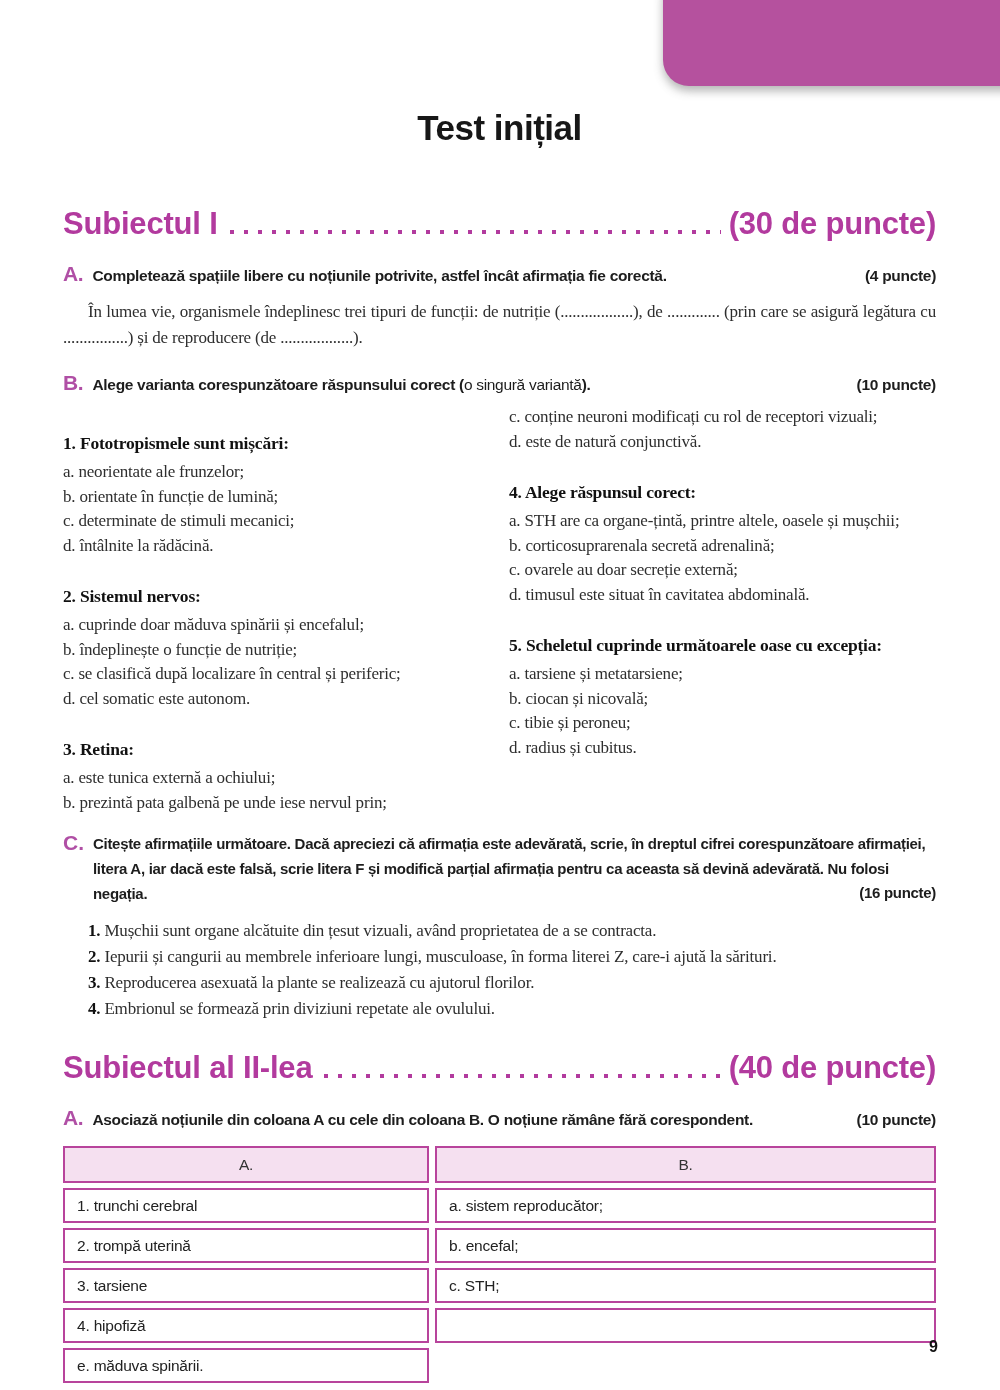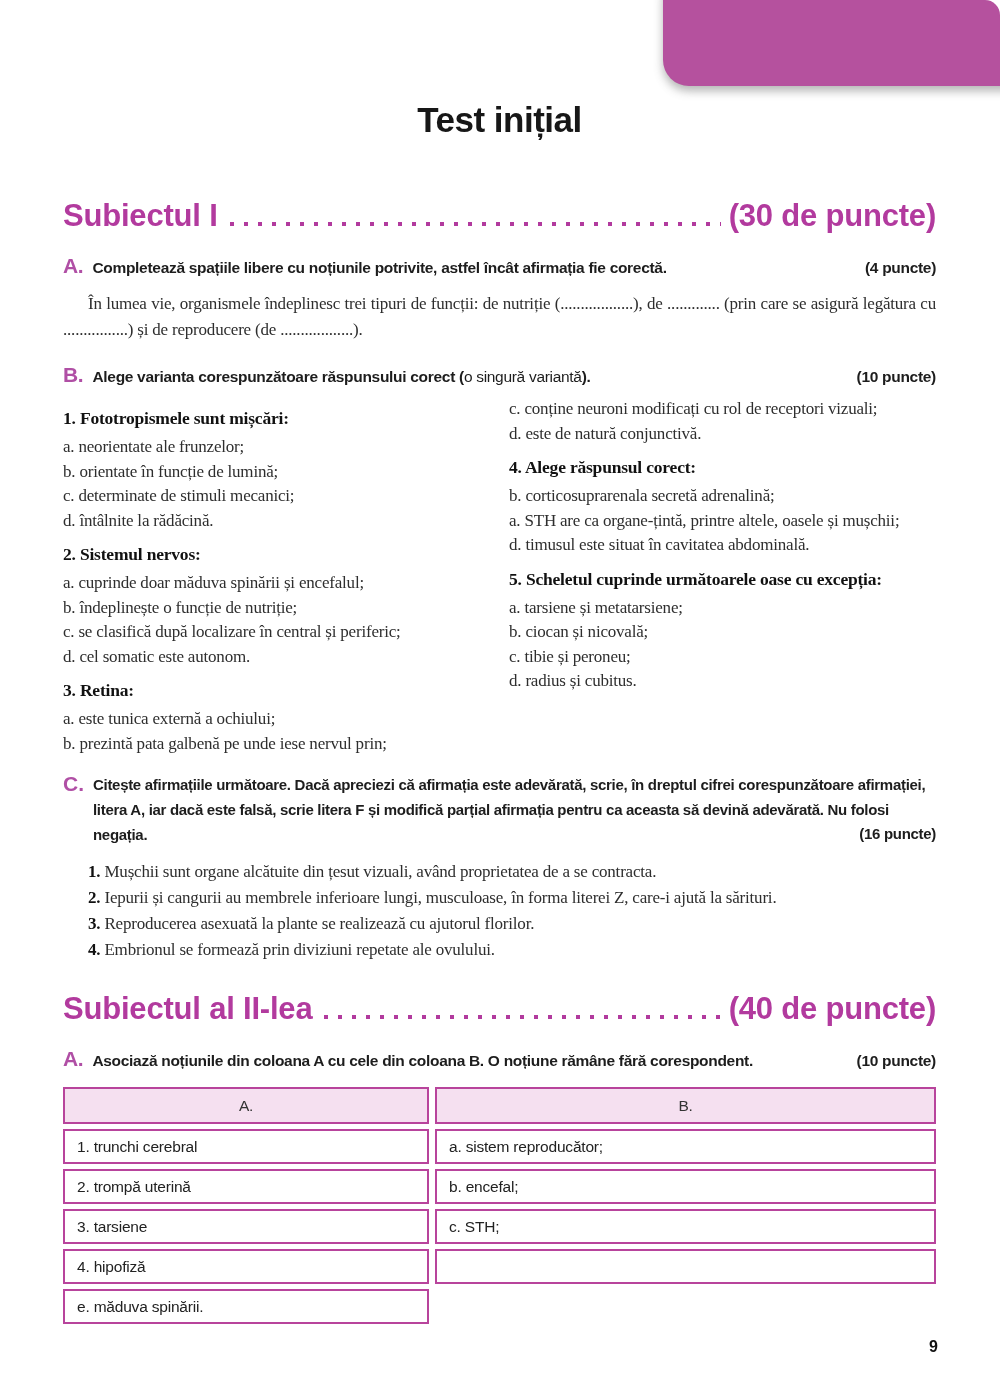--- a/index.html
+++ b/index.html
@@ -1,21 +1,21 @@
 <!DOCTYPE html>
 <html lang="ro"><head>
 <meta charset="utf-8">
 <style>
   html,body{margin:0;padding:0;}
   body{
     width:1000px;height:1390px;background:#ffffff;
     font-family:"Liberation Sans",sans-serif;color:#1f1f1f;
     position:relative;overflow:hidden;
   }
-  .page{position:absolute;inset:0;padding:0 64px 0 63px;box-sizing:border-box;overflow:hidden;border-radius:15px;}
+  .page{position:absolute;inset:0;padding:8px 64px 0 63px;box-sizing:border-box;overflow:hidden;}
 
   .blob{
     position:absolute;top:-30px;left:663px;width:385px;height:116px;
     background:#b5519e;border-radius:26px;
     box-shadow:0 5px 10px rgba(90,90,90,.45);
   }
 
   .title{
     margin:100px 0 0;text-align:center;
     font-size:35px;font-weight:bold;letter-spacing:-0.5px;color:#171717;
@@ -47,21 +47,21 @@
     margin:13px 0 0;font-family:"Liberation Serif",serif;
     font-size:17px;line-height:26px;letter-spacing:-0.2px;
     text-align:justify;text-indent:25px;color:#2e2e2e;
   }
 
   .q-cols{display:flex;gap:16px;margin-top:10px;}
   .q-col.left{width:430px;flex:none;}
   .q-col.right{flex:1;min-width:0;}
   .q-title{
     font-family:"Liberation Serif",serif;font-weight:bold;
-    font-size:17.5px;line-height:24px;margin:9px 0 5px;letter-spacing:-0.2px;color:#111;
+    font-size:17.5px;line-height:24px;margin:26px 0 5px;letter-spacing:-0.2px;color:#111;
   }
   .opt{
     font-family:"Liberation Serif",serif;
     font-size:17px;line-height:24.5px;letter-spacing:-0.2px;color:#2e2e2e;
   }
   .opt.justify{text-align:justify;}
 
   .c-block{display:flex;margin-top:16px;}
   .c-instruction{
     position:relative;flex:1;font-weight:bold;
@@ -134,22 +134,23 @@
       <div class="q-title">3. Retina:</div>
       <div class="opt">a. este tunica externă a ochiului;</div>
       <div class="opt">b. prezintă pata galbenă pe unde iese nervul prin;</div>
     </div>
 
     <div class="q-col right">
       <div class="opt">c. conține neuroni modificați cu rol de receptori vizuali;</div>
       <div class="opt">d. este de natură conjunctivă.</div>
 
       <div class="q-title">4. Alege răspunsul corect:</div>
+      <div class="opt justify">a. STH are ca organe-țintă, printre altele, oasele și mușchii;</div>
       <div class="opt">b. corticosuprarenala secretă adrenalină;</div>
-      <div class="opt justify">a. STH are ca organe-țintă, printre altele, oasele și mușchii;</div>
+      <div class="opt">c. ovarele au doar secreție externă;</div>
       <div class="opt">d. timusul este situat în cavitatea abdominală.</div>
 
       <div class="q-title">5. Scheletul cuprinde următoarele oase cu excepția:</div>
       <div class="opt">a. tarsiene și metatarsiene;</div>
       <div class="opt">b. ciocan și nicovală;</div>
       <div class="opt">c. tibie și peroneu;</div>
       <div class="opt">d. radius și cubitus.</div>
     </div>
   </div>
 

